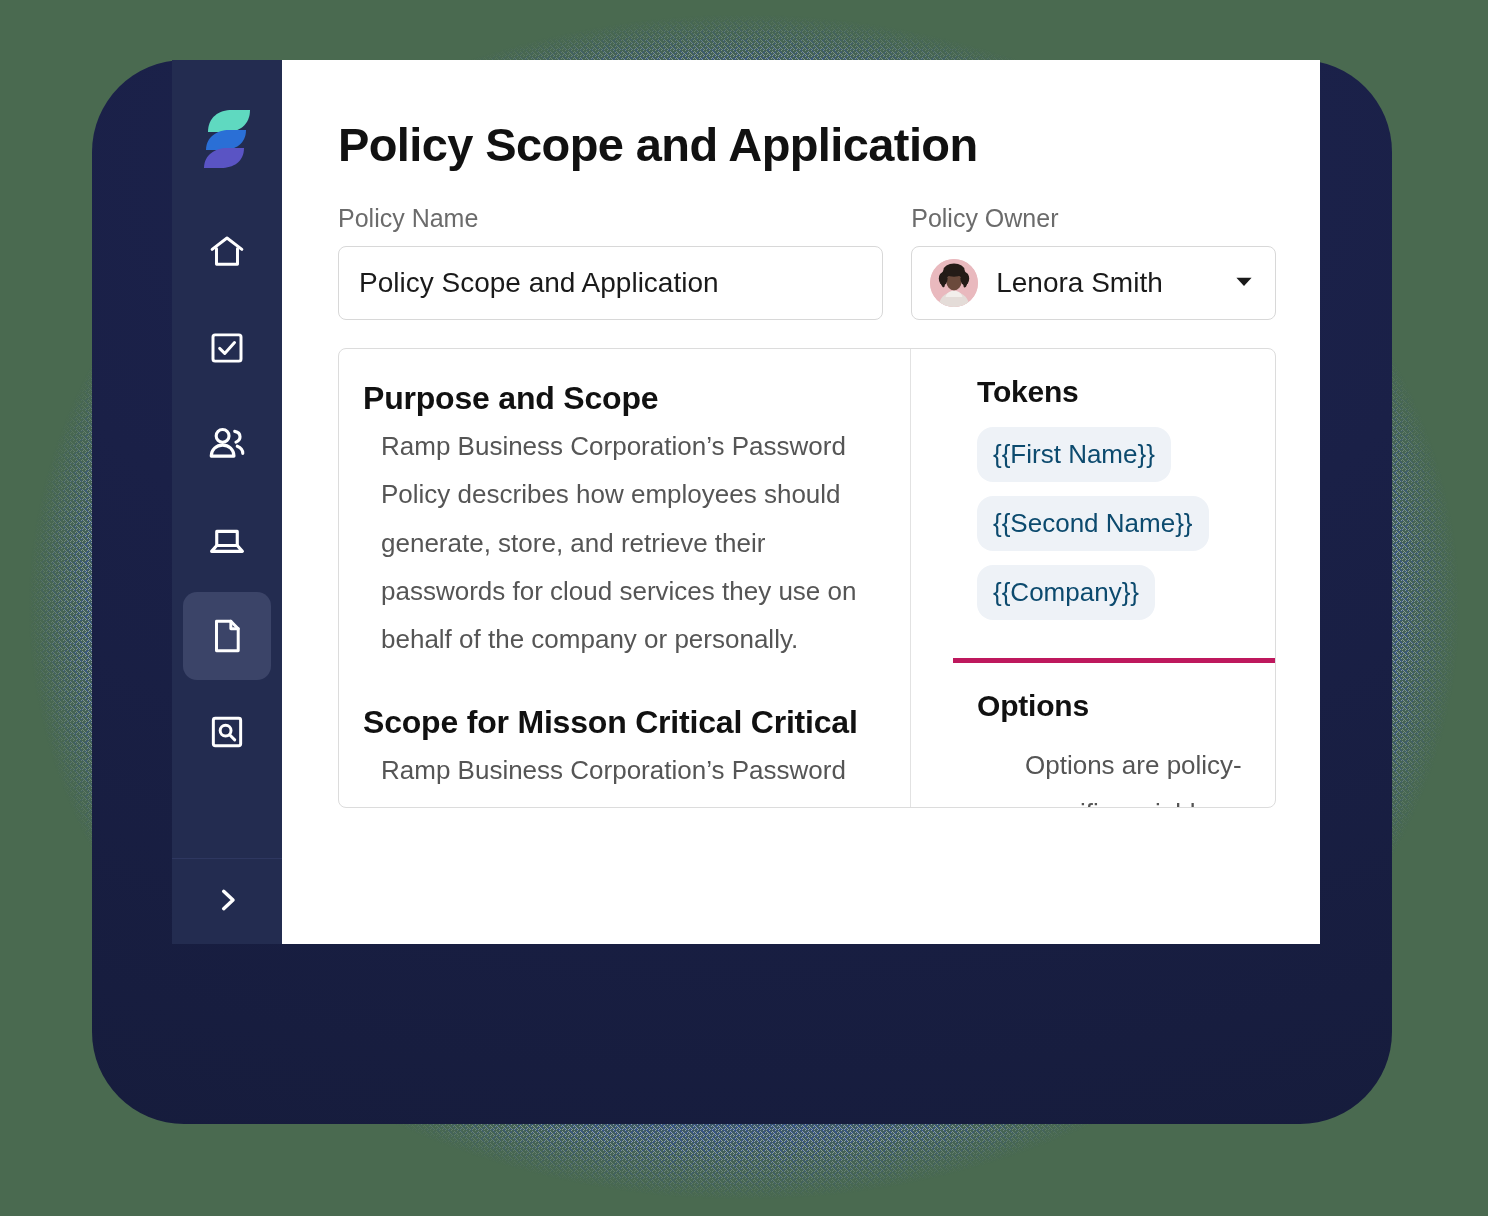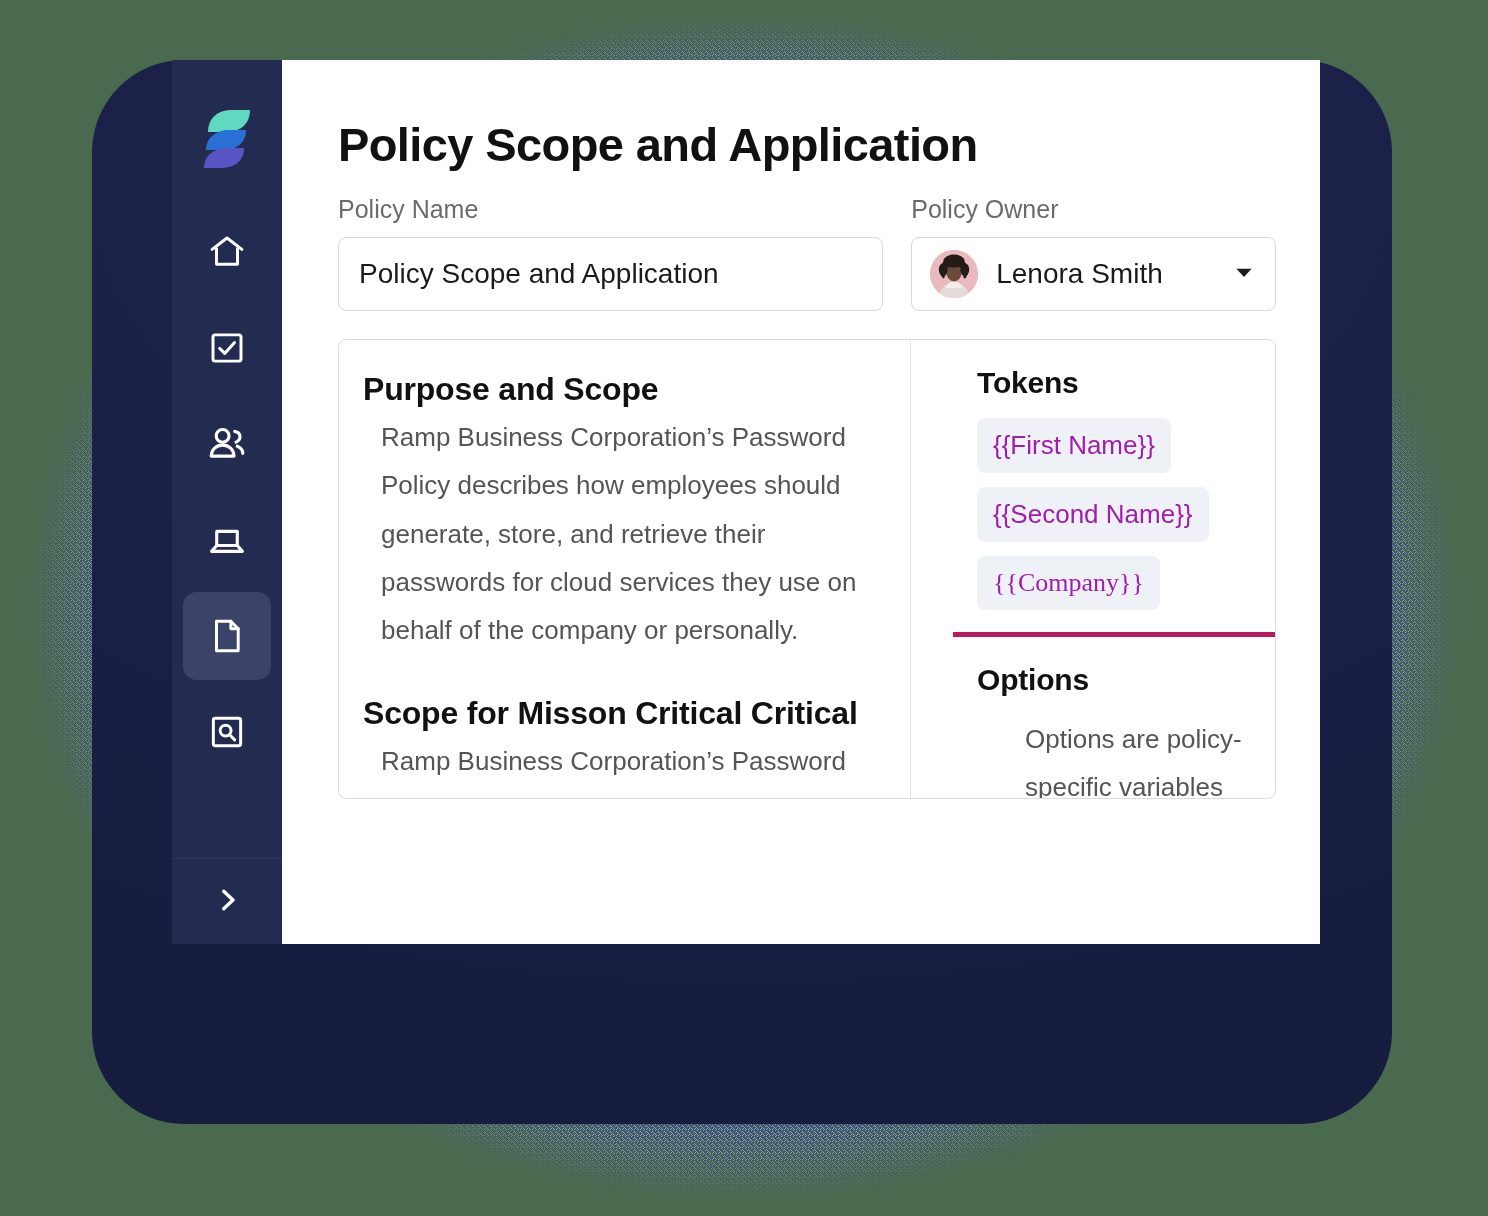--- a/index.html
+++ b/index.html
@@ -164,21 +164,21 @@
     font-weight: 700;
     color: #111111;
     letter-spacing: -0.6px;
     line-height: 1.05;
   }
 
   
   .field-row {
     display: flex;
     gap: 28px;
-    margin-top: 25px;
+    margin-top: 34px;
     justify-content: space-between;
   }
   .field { display: flex; flex-direction: column; }
   .field.name  { width: 556px; }
   .field.owner { width: 372px; }
 
   .field-label {
     font-size: 25px;
     color: #6b6b6b;
     margin-bottom: 13px;
@@ -272,29 +272,29 @@
   .side-h {
     font-size: 30px;
     font-weight: 700;
     color: #111;
     margin-bottom: 18px;
     letter-spacing: -0.2px;
   }
   .token-chip {
     display: inline-block;
     background: #eef2f7;
-    border-radius: 8px;
+    border-radius: 16px;
     padding: 12px 16px;
     font-size: 26px;
-    color: #a21caf;
+    color: #0c4a6e;
     margin-bottom: 14px;
     cursor: pointer;
     white-space: nowrap;
   }
-  .token-chip:last-child { margin-bottom: 0; font-family: Liberation Serif, serif; }
+  .token-chip:last-child { margin-bottom: 16px; }
   .side-p {
     font-size: 26px;
     color: #555555;
     line-height: 1.85;
     margin-left: 48px;
   }
 </style>
 </head>
 <body>
 

